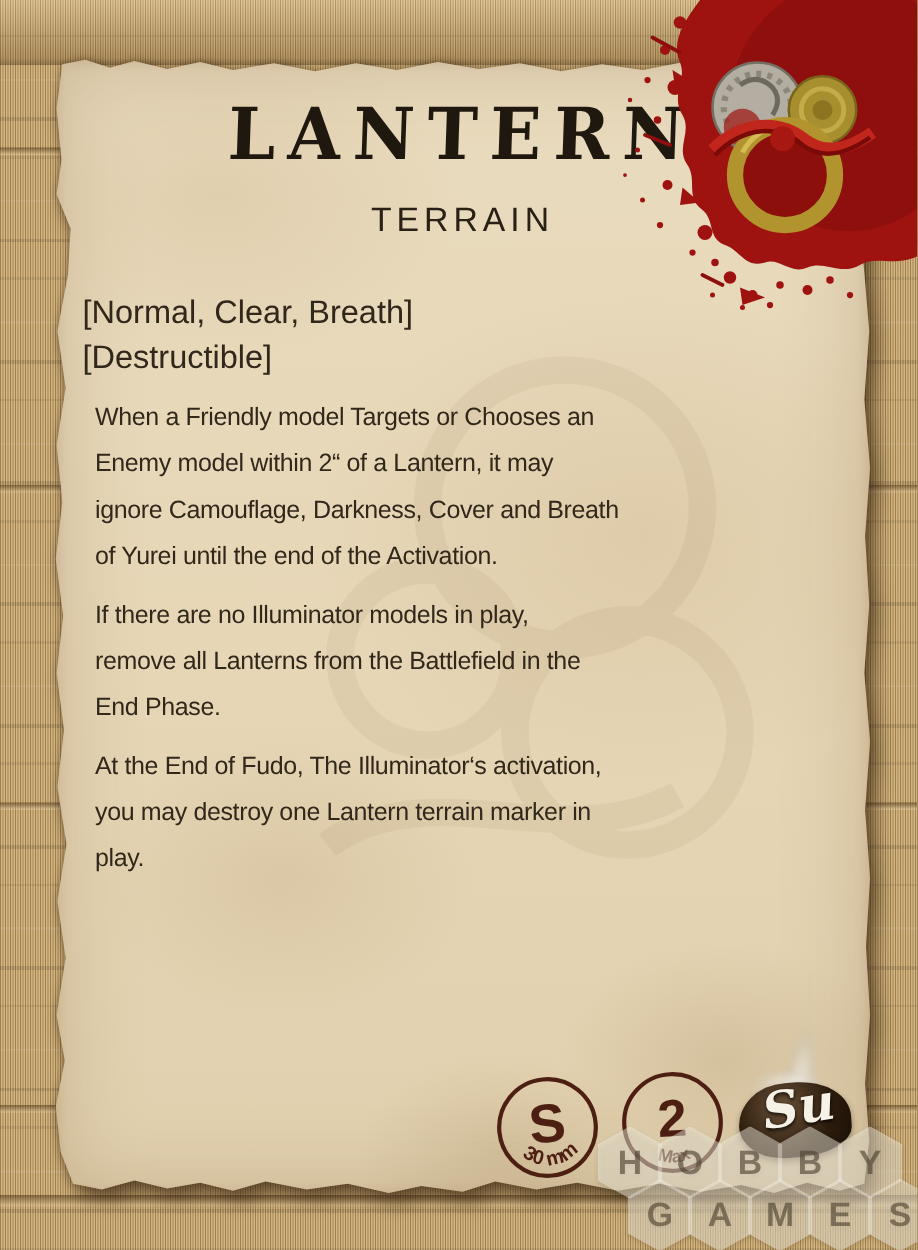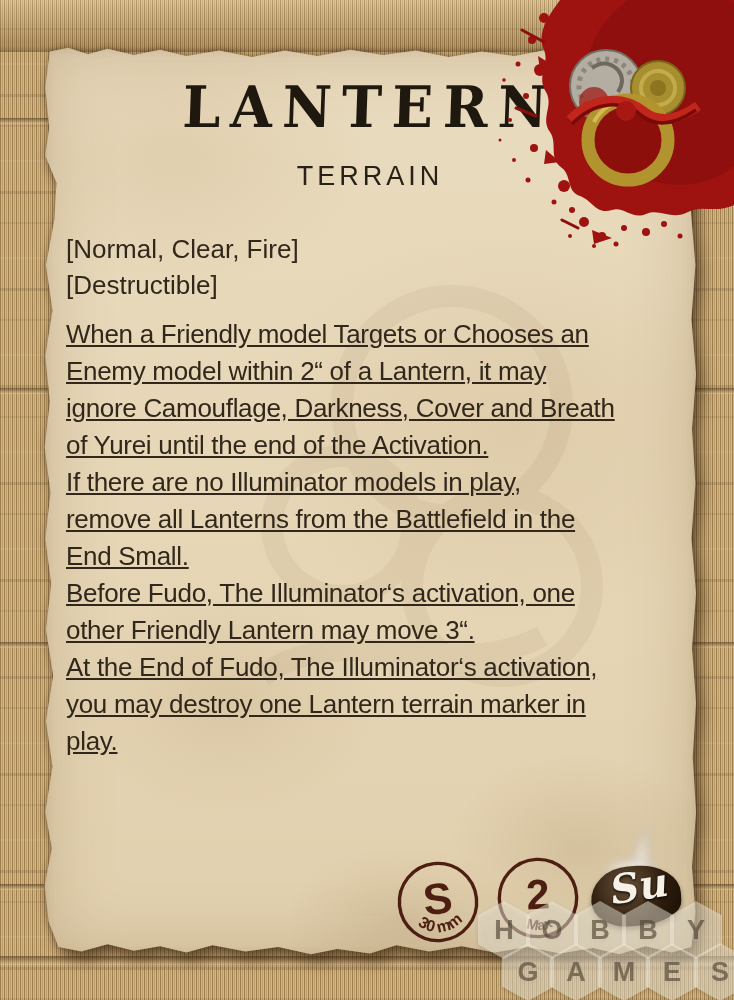--- a/index.html
+++ b/index.html
@@ -57,22 +57,22 @@
     font-family:"DejaVu Serif",serif;font-weight:700;
     font-size:54px;line-height:58px;letter-spacing:10px;color:#1f180f;
     transform:skewX(-2deg) scaleY(1.06);
   }
   .card-subtitle{
     margin-top:25px;text-align:center;font-size:27px;line-height:30px;
     letter-spacing:4px;color:#2a2116;font-weight:400;
   }
   .card-tags{margin-top:40px;font-size:26px;line-height:36px;white-space:pre-line;color:#31271b;}
   .rules{margin-top:13px;}
-  .rules p{margin:0;font-size:26px;line-height:37px;letter-spacing:-0.3px;
-    white-space:pre-line;color:#31271b;text-decoration:underline;}
+  .rules p{margin:10px;font-size:20px;line-height:37px;letter-spacing:-0.3px;
+    white-space:pre-line;color:#31271b;}
 
   
   .blood{position:absolute;left:474px;top:0;width:260px;height:250px;pointer-events:none;}
 
   
   .stamp{position:absolute;width:84px;height:84px;color:#4d1f12;}
   .stamp-s{left:396px;top:860px;transform:rotate(-6deg);}
   .stamp-2{left:496px;top:856px;transform:rotate(-3deg);}
 
   
@@ -123,32 +123,30 @@
         <g fill="none" stroke="#6b4c22" stroke-width="22">
           <circle cx="250" cy="150" r="110"></circle>
           <circle cx="140" cy="270" r="70"></circle>
           <circle cx="300" cy="330" r="90"></circle>
           <path d="M60,420 C140,360 250,430 340,380"></path>
         </g>
       </svg>
       <div class="card-content">
         <h1 class="card-title">LANTERN</h1>
         <div class="card-subtitle">TERRAIN</div>
-        <div class="card-tags">[Normal, Clear, Fire]
+        <div class="card-tags">[Normal, Clear, Breath]
 [Destructible]</div>
         <div class="rules">
           <p>When a Friendly model Targets or Chooses an
 Enemy model within 2“ of a Lantern, it may
 ignore Camouflage, Darkness, Cover and Breath
 of Yurei until the end of the Activation.</p>
           <p>If there are no Illuminator models in play,
 remove all Lanterns from the Battlefield in the
-End Small.</p>
-          <p>Before Fudo, The Illuminator‘s activation, one
-other Friendly Lantern may move 3“.</p>
+End Phase.</p>
           <p>At the End of Fudo, The Illuminator‘s activation,
 you may destroy one Lantern terrain marker in
 play.</p>
         </div>
       </div>
     </div>
   </div>
 
   <svg class="blood" viewBox="0 0 260 250">
     <g>

